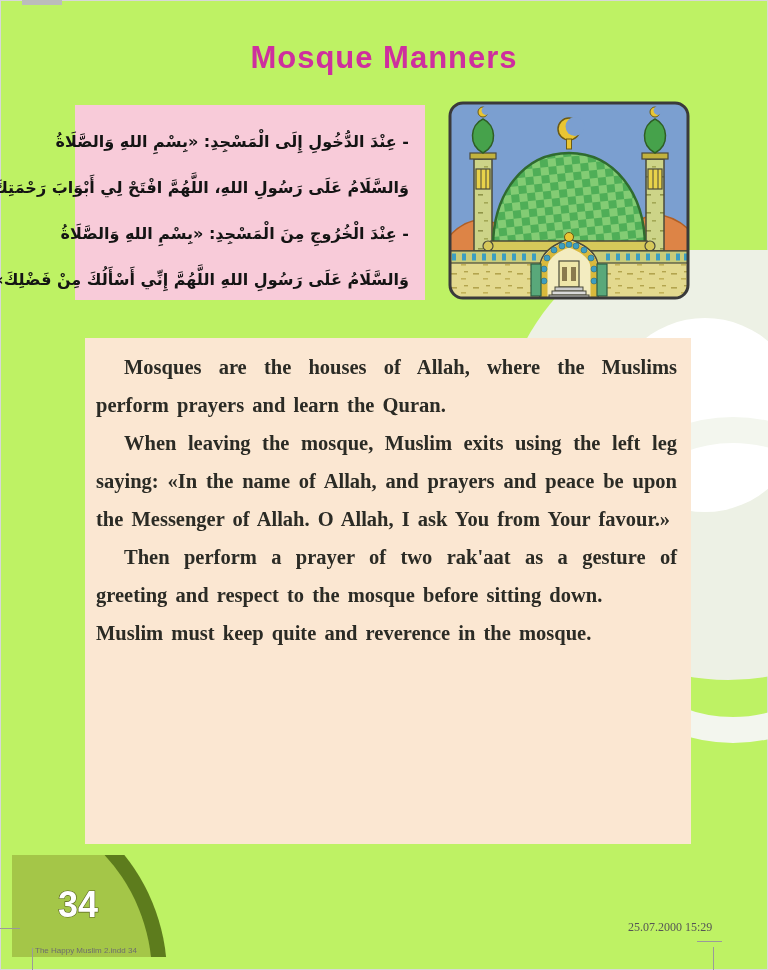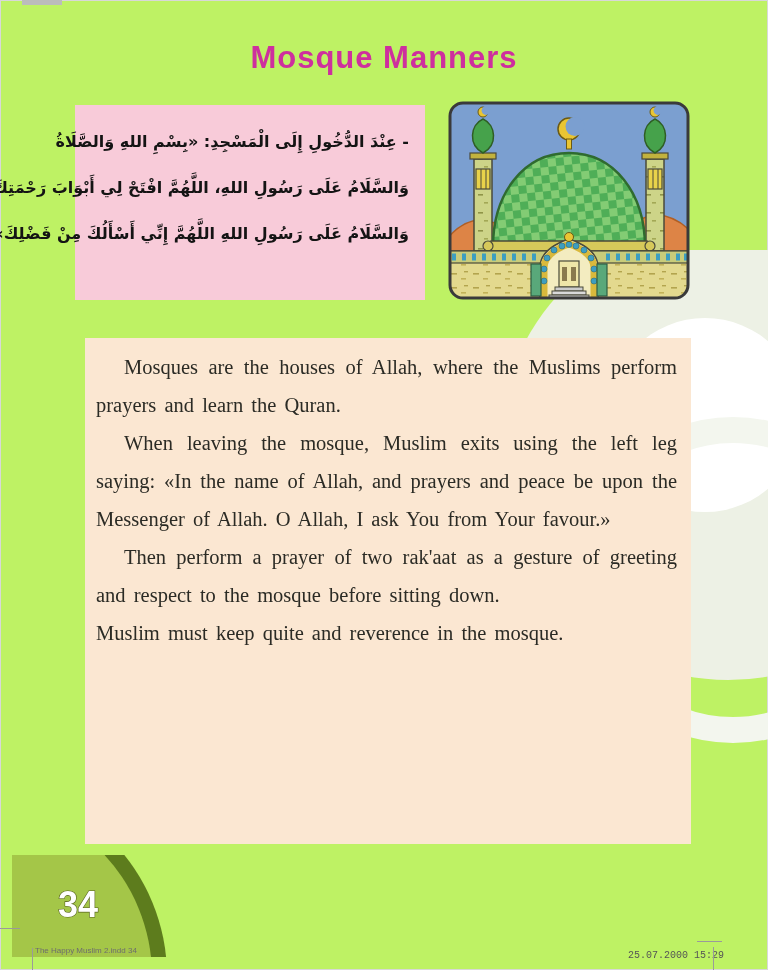--- a/index.html
+++ b/index.html
@@ -27,37 +27,37 @@
     font-size:16px; line-height:46px; color:#141414; text-align:right;
     white-space:nowrap;
   }
 
   .mosque-figure{
     position:absolute; left:448px; top:101px; width:242px; height:199px;
   }
 
   .english-box{
     position:absolute; left:85px; top:338px; width:606px; height:506px;
-    background:#fbe7d2; box-sizing:border-box; padding:10px 14px 0 11px;
+    background:#fbe7d2; box-sizing:border-box; padding:10px 14px 0 11px;font-weight:bold;
   }
   .english-box p{
     margin:0; font-size:20.5px; line-height:38px; color:#2b2b25;
     text-align:justify; word-spacing:3px;
   }
   .english-box p.indent{ text-indent:28px; }
 
   .corner-badge{ position:absolute; left:0px; bottom:0px; width:210px; height:125px; }
 
   .footer-left{
     position:absolute; left:35px; top:946px;
     font-family:Liberation Sans, sans-serif; font-size:8px; color:#6d6d6d;
   }
   .footer-right{
-    position:absolute; left:628px; top:950px;
-    font-family:Liberation Mono, monospace; font-size:10px; color:#555555;
+    position:absolute; left:628px; top:920px;
+    font-family:Liberation Serif, serif; font-size:12px; color:#555555;
   }
   .cropmark{ position:absolute; background:#9a9a9a; }
   .cm-h-br{ left:697px; top:941px; width:25px; height:1px; }
   .cm-v-br{ left:713px; top:947px; width:1px; height:23px; }
   .cm-v-bl{ left:32px;  top:948px; width:1px; height:22px; }
   .cm-h-bl{ left:0px;   top:928px; width:20px; height:1px; }
   .scan-smudge{ position:absolute; left:22px; top:0; width:40px; height:5px; background:#bcbcbc; }
 </style>
 </head>
 <body>
@@ -70,20 +70,21 @@
     <circle cx="265" cy="330" r="150" fill="none" stroke="#f3f6ee" stroke-width="26"></circle>
   </svg>
 
   <div class="scan-smudge"></div>
 
   <div class="page-title">Mosque Manners</div>
 
   <div class="arabic-box">
     <div class="arabic-line">- عِنْدَ الدُّخُولِ إِلَى الْمَسْجِدِ: «بِسْمِ اللهِ وَالصَّلَاةُ</div>
     <div class="arabic-line">وَالسَّلَامُ عَلَى رَسُولِ اللهِ، اللَّهُمَّ افْتَحْ لِي أَبْوَابَ رَحْمَتِكَ».</div>
+    <div class="arabic-line">- عِنْدَ الْخُرُوجِ مِنَ الْمَسْجِدِ: «بِسْمِ اللهِ وَالصَّلَاةُ</div>
     <div class="arabic-line">وَالسَّلَامُ عَلَى رَسُولِ اللهِ اللَّهُمَّ إِنِّي أَسْأَلُكَ مِنْ فَضْلِكَ».</div>
   </div>
 
   <div class="mosque-figure">
     <svg width="242" height="199" viewBox="0 0 242 199">
       <defs>
         <clipPath id="frameClip">
             <rect x="2" y="2" width="238" height="195" rx="13"></rect>
           </clipPath>
         <pattern id="domecheck" width="16" height="16" patternUnits="userSpaceOnUse" patternTransform="rotate(-6 120 100)">

